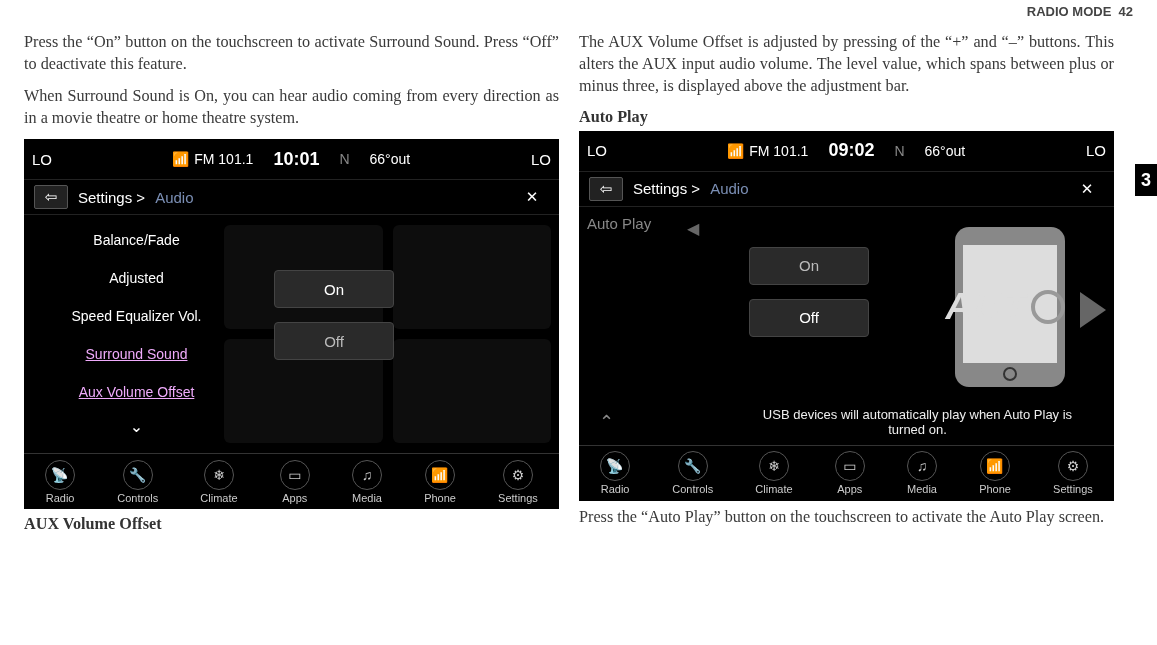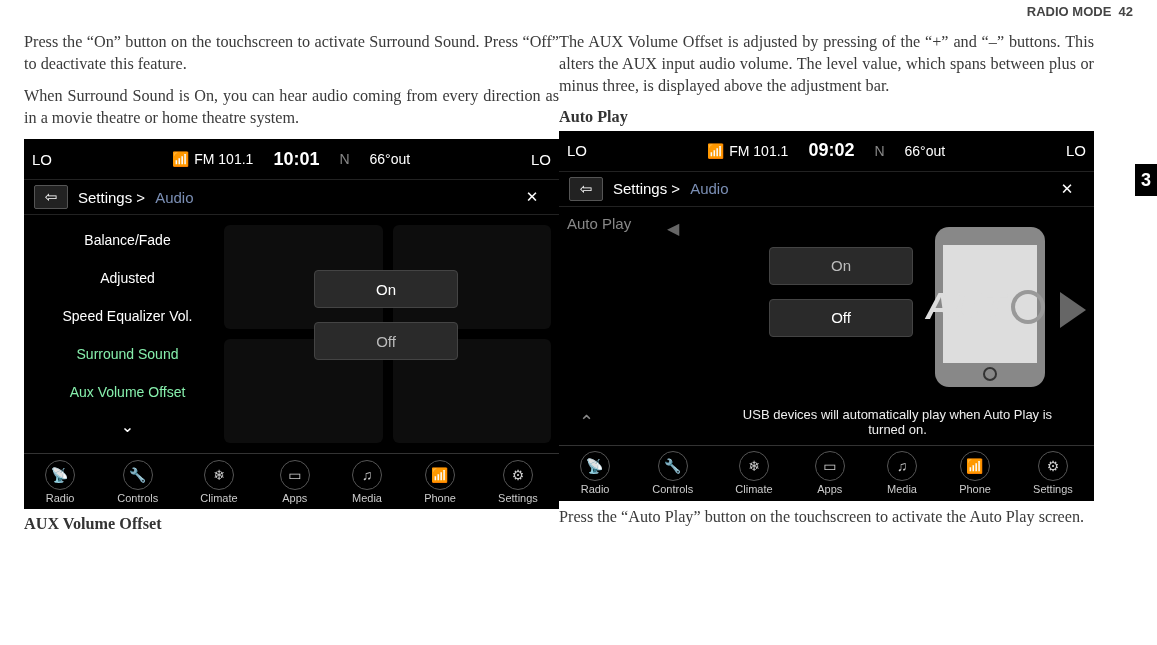--- a/index.html
+++ b/index.html
@@ -31,20 +31,21 @@
     color: #fff;
     font-family: Arial, sans-serif;
     font-weight: bold;
     font-size: 18px;
     display: flex;
     align-items: center;
     justify-content: center;
   }
   .columns {
     display: flex;
+    gap: 20px;
     margin-top: 22px;
   }
   .col {
     width: 535px;
   }
   .body-text {
     font-size: 16.2px;
     line-height: 1.35;
     color: #3a3a3a;
     text-align: justify;
@@ -99,35 +100,35 @@
     margin-left:auto;
     width:34px; height:24px;
     display:flex; align-items:center; justify-content:center;
   }
   .content-area {
     position:absolute;
     top:76px; left:0; right:0; bottom:56px;
   }
   .sidebar {
     position:absolute;
-    left:0; top:6px;
+    left:9px; top:6px;
     width:180px;
     display:flex;
     flex-direction:column;
     padding-left:27px;
   }
   .sidebar-item {
     height:38px;
     display:flex;
     align-items:center;
     justify-content:center;
     font-size:14px;
     color:#fff;
   }
-  .sidebar-item.dim { color:#86efac; }
+  .sidebar-item.dim { color:#f0abfc;text-decoration:underline; }
   .sidebar-caret {
     height:30px;
     display:flex;
     align-items:center;
     justify-content:center;
   }
   .right-pane {
     position:absolute;
     left:200px; top:0; right:8px; bottom:0;
   }
@@ -143,28 +144,27 @@
   .seat {
     background:#2b2b2b;
     border-radius:6px;
   }
   .onoff {
     position:absolute;
     left:50px; top:55px;
     display:flex; flex-direction:column; gap:14px;
   }
   .toggle-btn {
-    width:144px; height:38px;
+    width:120px; height:38px;
     background:#2a2a2a;
     border:1px solid #444;
     border-radius:4px;
     display:flex; align-items:center; justify-content:center;
     color:#bbb;
     font-size:15px;
-    margin-left:40px;
   }
   .toggle-btn.active { color:#fff; }
   .bottom-bar {
     position:absolute;
     bottom:0; left:0; right:0;
     height:56px;
     display:flex;
     justify-content:space-around;
     align-items:center;
     border-top:1px solid #333;

